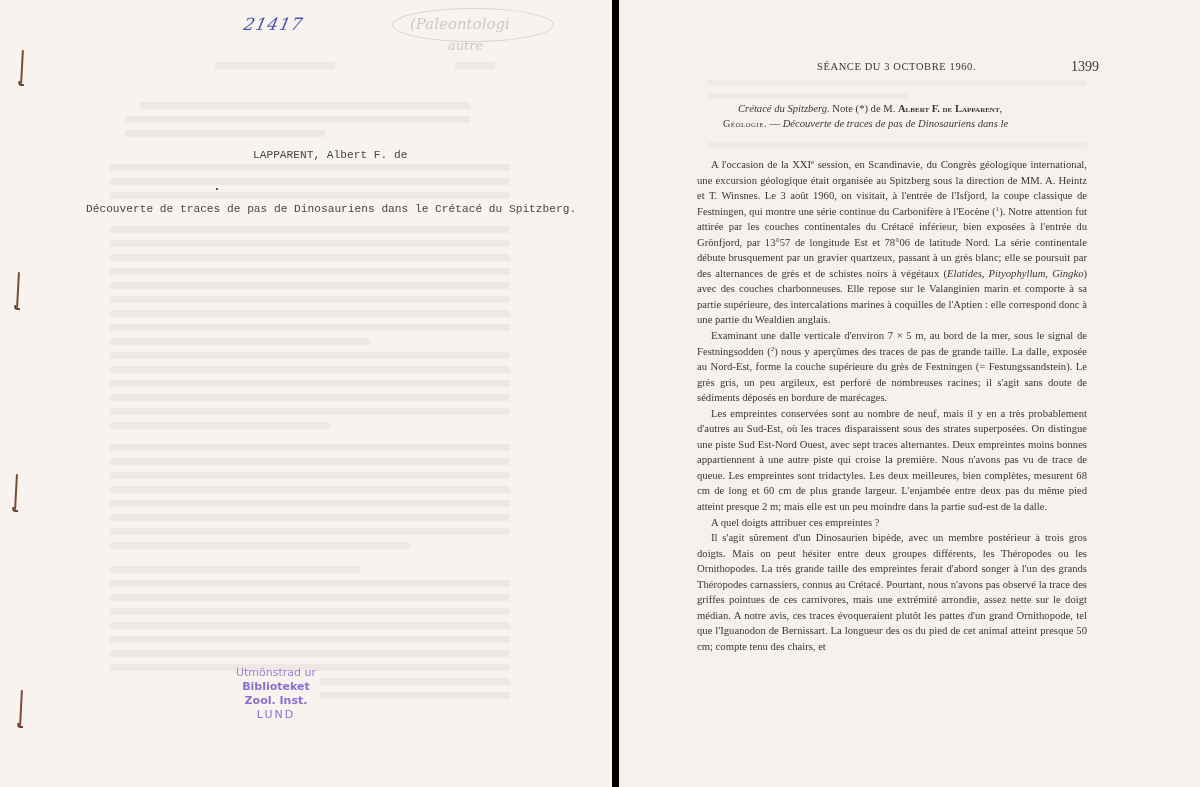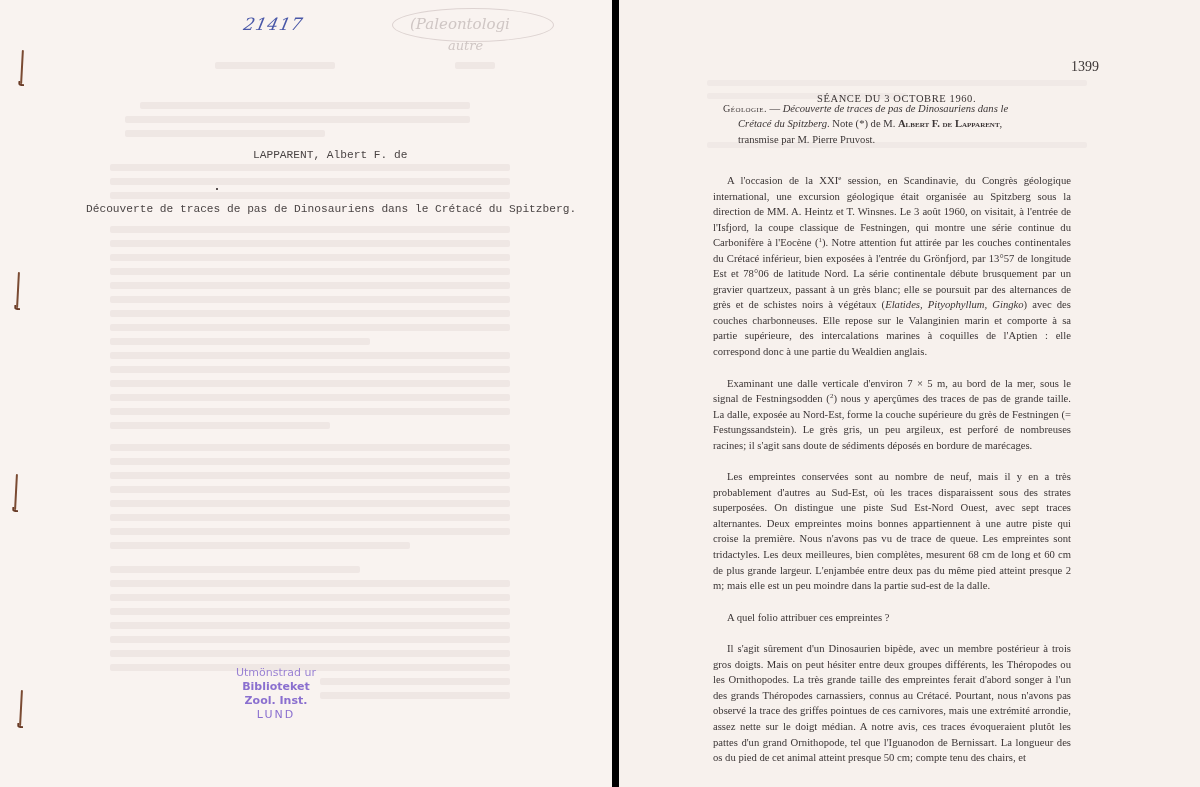--- a/index.html
+++ b/index.html
@@ -17,21 +17,21 @@
   .stamp{font-family:"DejaVu Sans",sans-serif;color:#8a6fcf;font-size:11px;line-height:14px;text-align:center;}
   .ghost{position:absolute;height:7px;background:#efe7e4;border-radius:2px;}
   .print{font-family:"Liberation Serif","DejaVu Serif",serif;color:#3b3535;}
   .runhead{font-size:10.5px;letter-spacing:.6px;}
   .pageno{font-size:14px;}
   .note-head{font-size:10.6px;line-height:15.3px;}
   .note-head .sc{font-variant:small-caps;font-size:10.2px;letter-spacing:.4px;}
   .note-head .it{font-style:italic;}
   .note-head .b{font-variant:small-caps;font-weight:bold;}
   .body{font-size:10.65px;line-height:15.55px;text-align:justify;width:390px;}
-  .body p{margin:16px;text-indent:14px;}
+  .body p{margin:0;text-indent:14px;}
   .body .it{font-style:italic;}
   sup{font-size:7px;vertical-align:4px;line-height:0;}
 </style>
 </head>
 <body>
 
 <div id="left-page" class="page">
 
   <div>
     <div class="ghost" style="left:215px;top:62px;width:120px;"></div>
@@ -101,33 +101,32 @@
 </div>
 
 <div id="right-page" class="page">
 
   <div>
     <div class="ghost" style="left:88px;top:80px;width:380px;height:6px;background:#f0e9e6;"></div>
     <div class="ghost" style="left:88px;top:93px;width:200px;height:6px;background:#f0e9e6;"></div>
     <div class="ghost" style="left:88px;top:142px;width:380px;height:6px;background:#f0e9e6;"></div>
   </div>
 
-  <div class="abs print runhead" style="left:198px;top:61px;margin-top:32px;">SÉANCE DU 3 OCTOBRE 1960.</div>
+  <div class="abs print runhead" style="left:198px;top:61px;">SÉANCE DU 3 OCTOBRE 1960.</div>
   <div class="abs print pageno" style="left:452px;top:59px;text-align:right;">1399</div>
 
   <div class="abs print note-head" style="left:104px;top:101px;width:400px;">
+    <div style="padding-left:15px;">
+      <span class="it">Crétacé du Spitzberg</span><span>. Note (*) de M. </span><span class="b">Albert F. de Lapparent</span><span>,</span>
+    </div>
     <div>
       <span class="sc">Géologie.</span><span> — </span><span class="it">Découverte de traces de pas de Dinosauriens dans le</span>
     </div>
-    <div style="padding-left:15px;">
-      <span class="it">Crétacé du Spitzberg</span><span>. Note (*) de M. </span><span class="b">Albert F. de Lapparent</span><span>,</span>
-    </div>
-    <div style="padding-left:15px;">transmise par M. Pierre Pruvost.</div>
   </div>
 
   <div class="abs print body" style="left:78px;top:157px;">
     <p><span>A l'occasion de la XXI</span><sup>e</sup><span> session, en Scandinavie, du Congrès géologique international, une excursion géologique était organisée au Spitzberg sous la direction de MM. A. Heintz et T. Winsnes. Le 3 août 1960, on visitait, à l'entrée de l'Isfjord, la coupe classique de Festningen, qui montre une série continue du Carbonifère à l'Eocène (</span><sup>1</sup><span>). Notre attention fut attirée par les couches continentales du Crétacé inférieur, bien exposées à l'entrée du Grönfjord, par 13°57 de longitude Est et 78°06 de latitude Nord. La série continentale débute brusquement par un gravier quartzeux, passant à un grès blanc; elle se poursuit par des alternances de grès et de schistes noirs à végétaux (</span><span class="it">Elatides, Pityophyllum, Gingko</span><span>) avec des couches charbonneuses. Elle repose sur le Valanginien marin et comporte à sa partie supérieure, des intercalations marines à coquilles de l'Aptien : elle correspond donc à une partie du Wealdien anglais.</span></p>
     <p><span>Examinant une dalle verticale d'environ 7 × 5 m, au bord de la mer, sous le signal de Festningsodden (</span><sup>2</sup><span>) nous y aperçûmes des traces de pas de grande taille. La dalle, exposée au Nord-Est, forme la couche supérieure du grès de Festningen (= Festungssandstein). Le grès gris, un peu argileux, est perforé de nombreuses racines; il s'agit sans doute de sédiments déposés en bordure de marécages.</span></p>
     <p>Les empreintes conservées sont au nombre de neuf, mais il y en a très probablement d'autres au Sud-Est, où les traces disparaissent sous des strates superposées. On distingue une piste Sud Est-Nord Ouest, avec sept traces alternantes. Deux empreintes moins bonnes appartiennent à une autre piste qui croise la première. Nous n'avons pas vu de trace de queue. Les empreintes sont tridactyles. Les deux meilleures, bien complètes, mesurent 68 cm de long et 60 cm de plus grande largeur. L'enjambée entre deux pas du même pied atteint presque 2 m; mais elle est un peu moindre dans la partie sud-est de la dalle.</p>
-    <p>A quel folio attribuer ces empreintes ?</p>
+    <p>A quel doigts attribuer ces empreintes ?</p>
     <p>Il s'agit sûrement d'un Dinosaurien bipède, avec un membre postérieur à trois gros doigts. Mais on peut hésiter entre deux groupes différents, les Théropodes ou les Ornithopodes. La très grande taille des empreintes ferait d'abord songer à l'un des grands Théropodes carnassiers, connus au Crétacé. Pourtant, nous n'avons pas observé la trace des griffes pointues de ces carnivores, mais une extrémité arrondie, assez nette sur le doigt médian. A notre avis, ces traces évoqueraient plutôt les pattes d'un grand Ornithopode, tel que l'Iguanodon de Bernissart. La longueur des os du pied de cet animal atteint presque 50 cm; compte tenu des chairs, et</p>
   </div>
 </div>
 
 </body></html>

